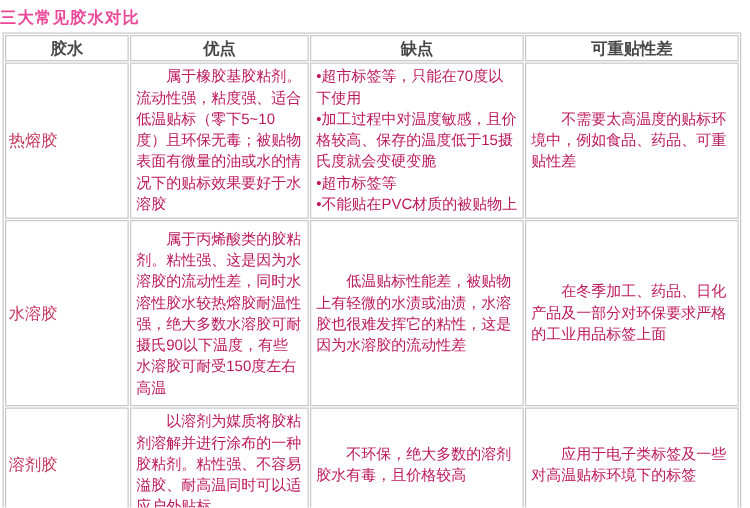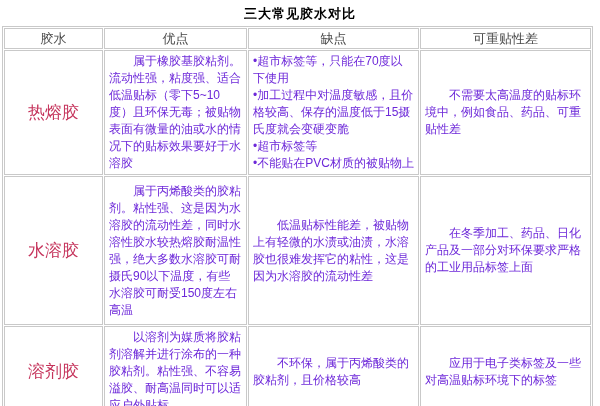--- a/index.html
+++ b/index.html
@@ -7,24 +7,24 @@
     padding: 0;
     background: #ffffff;
   }
   body {
     width: 600px;
     height: 406px;
     font-family: "Liberation Sans", sans-serif;
     overflow: hidden;
   }
   .page-title {
-    text-align: center;
+    text-align: left;
     font-size: 13px;
     font-weight: bold;
-    color: #000000;
+    color: #ec4899;
     padding: 5px 0 3px 0;
     letter-spacing: 1px;
   }
   table.glue-table {
     border-collapse: separate;
     border-spacing: 1px;
     border: 1px solid #c9c9c9;
     margin-left: 2px;
     width: 590px;
     table-layout: fixed;
@@ -33,34 +33,33 @@
   table.glue-table th,
   table.glue-table td {
     border: 1px solid #c9c9c9;
     background: #ffffff;
     vertical-align: middle;
     overflow: hidden;
   }
   th.col-header {
     height: 19px;
     font-size: 13px;
-    font-weight: normal;
+    font-weight: bold;
     color: #474747;
     text-align: center;
     padding: 0 2px;
   }
   td.glue-name-cell {
-    text-align: center;
-    font-size: 17px;
+    font-size: 13px;
     color: #c5335b;
     padding: 0 2px;
   }
   td.body-cell {
     font-size: 12px;
-    color: #6d28d9;
+    color: #be185d;
     line-height: 17px;
     padding: 2px 4px;
     text-align: left;
   }
   .para-indent {
     text-indent: 2em;
   }
   tr.row-1 { height: 120px; }
   tr.row-2 { height: 149px; }
   tr.row-3 { height: 74px; }
@@ -113,20 +112,20 @@
       <div class="para-indent">在冬季加工、药品、日化产品及一部分对环保要求严格的工业用品标签上面</div>
     </td>
   </tr>
 
   <tr class="row-3">
     <td class="glue-name-cell">溶剂胶</td>
     <td class="body-cell">
       <div class="para-indent">以溶剂为媒质将胶粘剂溶解并进行涂布的一种胶粘剂。粘性强、不容易溢胶、耐高温同时可以适应户外贴标</div>
     </td>
     <td class="body-cell">
-      <div class="para-indent">不环保，属于丙烯酸类的胶粘剂，且价格较高</div>
+      <div class="para-indent">不环保，绝大多数的溶剂胶水有毒，且价格较高</div>
     </td>
     <td class="body-cell">
       <div class="para-indent">应用于电子类标签及一些对高温贴标环境下的标签</div>
     </td>
   </tr>
 </tbody>
   </table>
 
 </body></html>

